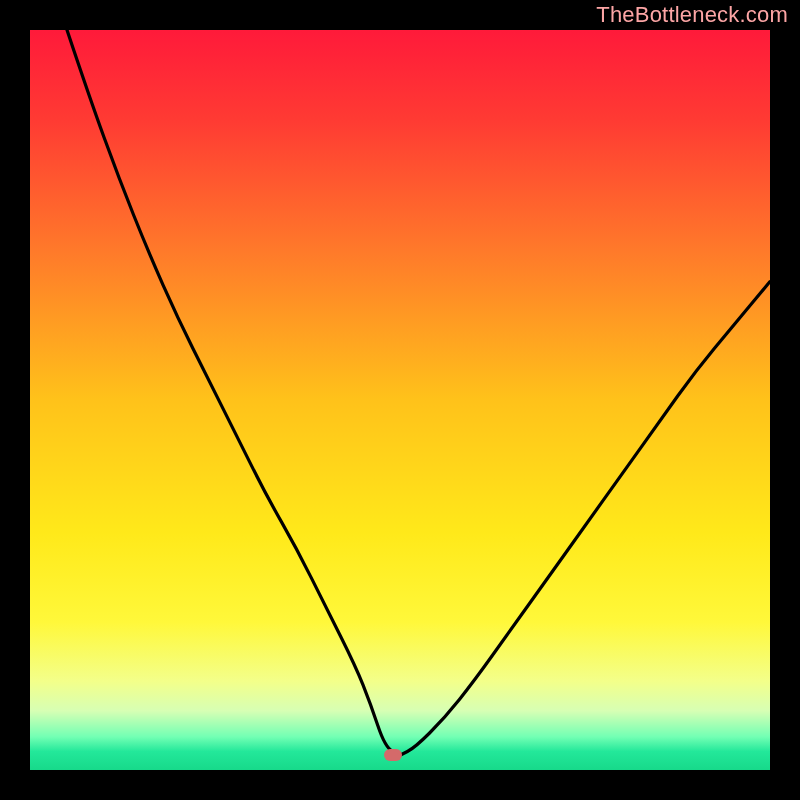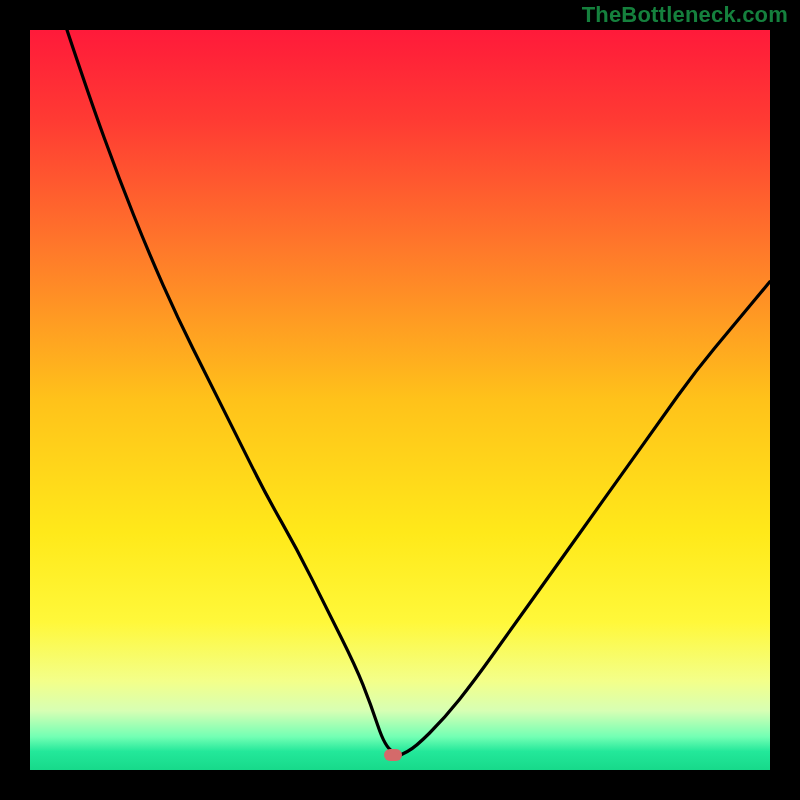--- a/index.html
+++ b/index.html
@@ -16,23 +16,23 @@
     top: 0;
     left: 0;
     width: 800px;
     height: 800px;
     background: #000;
   }
   .watermark {
     position: absolute;
     top: 2px;
     right: 12px;
-    color: #15803d;
+    color: #fca5a5;
     font-size: 22px;
-    font-weight: 700;
+    font-weight: 400;
     letter-spacing: 0.2px;
     user-select: none;
   }
   .plot-area {
     position: absolute;
     left: 30px;
     top: 30px;
     width: 740px;
     height: 740px;
   }

